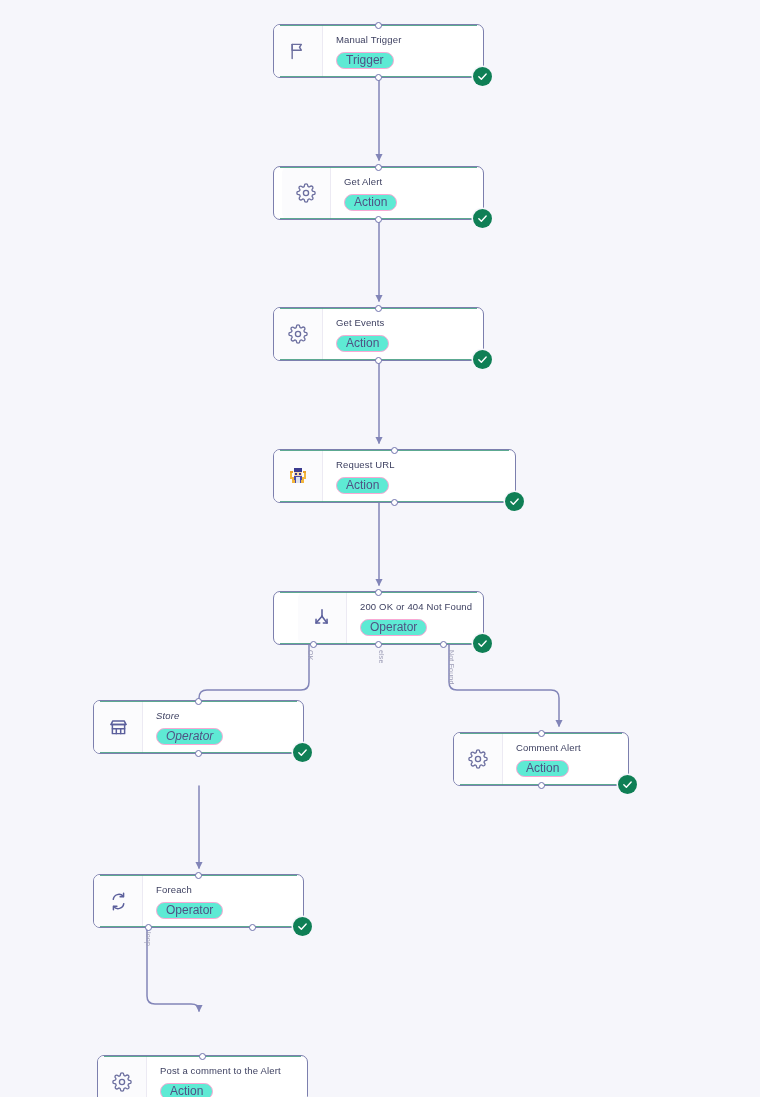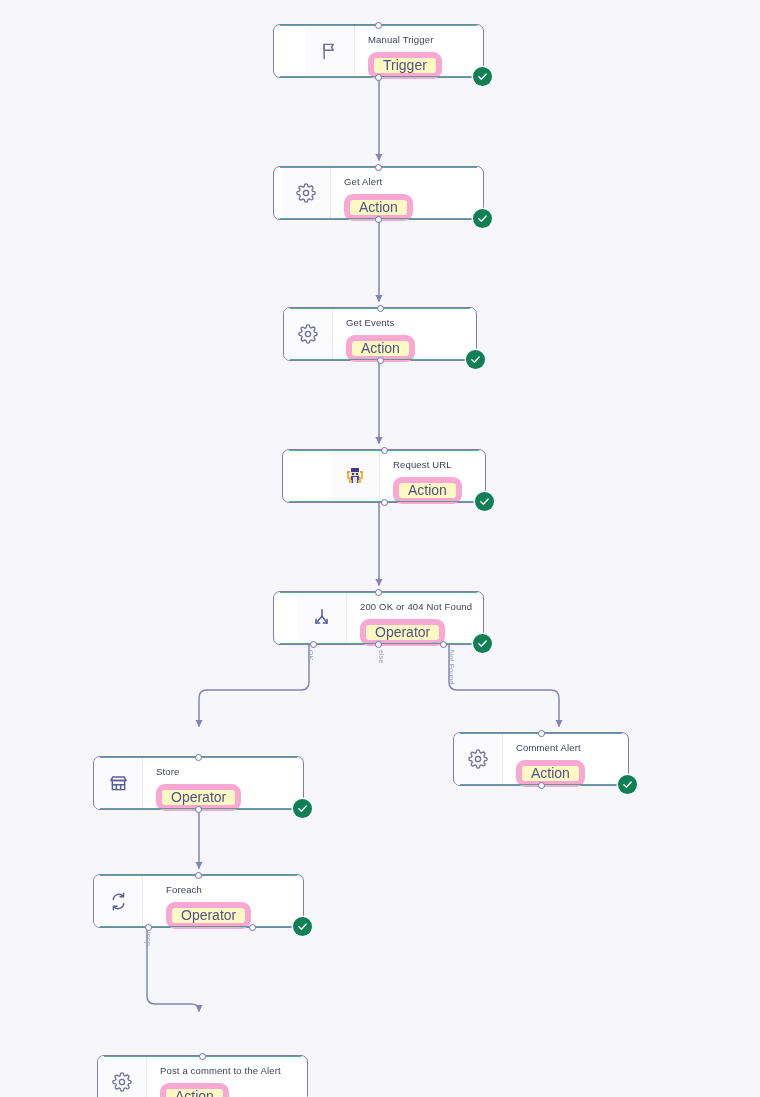--- a/index.html
+++ b/index.html
@@ -60,27 +60,27 @@
     font-size: 9.5px;
     color: #3e4161;
     line-height: 12px;
     letter-spacing: .15px;
     margin-bottom: 6px;
     white-space: nowrap;
   }
   .node-kind {
     display: inline-block;
     align-self: flex-start;
-    font-size: 14px;
+    font-size: 12px;
     color: #4f5284;
-    border: 6px solid #f9a8d4;
+    border: 1px solid #f9a8d4;
     border-radius: 9px;
     padding: 2.5px 9px 3px 9px;
     line-height: 9px;
-    background: #fef9c3;
+    background: #5eead4;
     white-space: nowrap;
   }
   
   .accent-top, .accent-bottom {
     position: absolute;
     left: 1px;
     right: 1px;
     height: 1px;
     background: #3f9a7e;
     opacity: .85;
@@ -150,21 +150,21 @@
       <path d="M 309 645 L 309 682 Q 309 690 301 690 L 207 690 Q 199 690 199 698 L 199 726" marker-end="url(#arrow)"></path>
 
       <path d="M 449 645 L 449 682 Q 449 690 457 690 L 551 690 Q 559 690 559 698 L 559 726" marker-end="url(#arrow)"></path>
 
       <path d="M 199 786 L 199 868" marker-end="url(#arrow)"></path>
 
       <path d="M 147 928 L 147 996 Q 147 1004 155 1004 L 191 1004 Q 199 1004 199 1010 L 199 1011" marker-end="url(#arrow)"></path>
     </g>
   </svg>
 
-  <div class="node rounded-accent" style="left:273px; top:24px; width:211px; height:54px;padding-left:32px;">
+  <div class="node rounded-accent" style="left:273px; top:24px; width:211px; height:54px;">
     <div class="accent-top"></div>
     <div class="accent-bottom"></div>
     <div class="node-icon">
       <svg width="20" height="20" viewBox="0 0 24 24" fill="none" stroke="#6b6e9f" stroke-width="1.7" stroke-linecap="round" stroke-linejoin="round">
         <path d="M5 21V4"></path>
         <path d="M5 4h11l-2.2 3.5L16 11H5z"></path>
       </svg>
     </div>
     <div class="node-body">
       <div class="node-title">Manual Trigger</div>
@@ -194,21 +194,21 @@
     </div>
     <div class="status-badge">
       <svg width="11" height="11" viewBox="0 0 24 24" fill="none" stroke="#ffffff" stroke-width="3" stroke-linecap="round" stroke-linejoin="round">
           <path d="M4 12.5 L9.5 18 L20 6.5"></path>
         </svg>
     </div>
     <div class="port" style="left:50%; margin-left:-3.5px; top:-3.5px;"></div>
     <div class="port" style="left:50%; margin-left:-3.5px; bottom:-3.5px;"></div>
   </div>
 
-  <div class="node rounded-accent" style="left:273px; top:307px; width:194px; height:54px;margin-left:10px;">
+  <div class="node rounded-accent" style="left:273px; top:307px; width:211px; height:54px;">
     <div class="accent-top"></div>
     <div class="accent-bottom"></div>
     <div class="node-icon">
       <svg width="20" height="20" viewBox="0 0 24 24" fill="none" stroke="#6b6e9f" stroke-width="1.6" stroke-linecap="round" stroke-linejoin="round">
         <circle cx="12" cy="12" r="3.1"></circle>
         <path d="M19.4 15a1.6 1.6 0 0 0 .33 1.76l.06.06a2 2 0 1 1-2.83 2.83l-.06-.06a1.6 1.6 0 0 0-1.76-.33 1.6 1.6 0 0 0-1 1.47V21a2 2 0 1 1-4 0v-.1A1.6 1.6 0 0 0 9.1 19.4a1.6 1.6 0 0 0-1.76.33l-.06.06a2 2 0 1 1-2.83-2.83l.06-.06A1.6 1.6 0 0 0 4.84 15a1.6 1.6 0 0 0-1.47-1H3a2 2 0 1 1 0-4h.1A1.6 1.6 0 0 0 4.6 8.9a1.6 1.6 0 0 0-.33-1.76l-.06-.06a2 2 0 1 1 2.83-2.83l.06.06A1.6 1.6 0 0 0 9 4.84h.08a1.6 1.6 0 0 0 1-1.47V3a2 2 0 1 1 4 0v.1a1.6 1.6 0 0 0 1 1.47 1.6 1.6 0 0 0 1.76-.33l.06-.06a2 2 0 1 1 2.83 2.83l-.06.06a1.6 1.6 0 0 0-.33 1.76V9c.24.6.82 1 1.47 1H21a2 2 0 1 1 0 4h-.1a1.6 1.6 0 0 0-1.5 1z"></path>
       </svg>
     </div>
     <div class="node-body">
       <div class="node-title">Get Events</div>
@@ -216,21 +216,21 @@
     </div>
     <div class="status-badge">
       <svg width="11" height="11" viewBox="0 0 24 24" fill="none" stroke="#ffffff" stroke-width="3" stroke-linecap="round" stroke-linejoin="round">
           <path d="M4 12.5 L9.5 18 L20 6.5"></path>
         </svg>
     </div>
     <div class="port" style="left:50%; margin-left:-3.5px; top:-3.5px;"></div>
     <div class="port" style="left:50%; margin-left:-3.5px; bottom:-3.5px;"></div>
   </div>
 
-  <div class="node rounded-accent" style="left:282px; top:449px; width:204px; height:54px;padding-left:48px;">
+  <div class="node rounded-accent" style="left:273px; top:449px; width:243px; height:54px;">
     <div class="accent-top"></div>
     <div class="accent-bottom"></div>
     <div class="node-icon">
       <svg width="22" height="22" viewBox="0 0 22 22" shape-rendering="crispEdges">
         <rect x="3" y="6" width="3" height="2" fill="#e8a22c"></rect>
         <rect x="16" y="6" width="3" height="2" fill="#e8a22c"></rect>
         <rect x="3" y="8" width="2" height="6" fill="#f2b63e"></rect>
         <rect x="17" y="8" width="2" height="6" fill="#f2b63e"></rect>
         <rect x="5" y="12" width="2" height="3" fill="#f2b63e"></rect>
         <rect x="15" y="12" width="2" height="3" fill="#f2b63e"></rect>
@@ -277,21 +277,21 @@
       <svg width="11" height="11" viewBox="0 0 24 24" fill="none" stroke="#ffffff" stroke-width="3" stroke-linecap="round" stroke-linejoin="round">
           <path d="M4 12.5 L9.5 18 L20 6.5"></path>
         </svg>
     </div>
     <div class="port" style="left:50%; margin-left:-3.5px; top:-3.5px;"></div>
     <div class="port" style="left:36px; bottom:-3.5px;"></div>
     <div class="port" style="left:50%; margin-left:-3.5px; bottom:-3.5px;"></div>
     <div class="port" style="right:36px; bottom:-3.5px;"></div>
   </div>
 
-  <div class="node rounded-accent" style="left:93px; top:756px; width:211px; height:54px;">
+  <div class="node rounded-accent" style="left:93px; top:700px; width:211px; height:54px;font-style:italic;">
     <div class="accent-top"></div>
     <div class="accent-bottom"></div>
     <div class="node-icon">
       <svg width="21" height="21" viewBox="0 0 24 24" fill="none" stroke="#5b5f9c" stroke-width="1.7" stroke-linecap="round" stroke-linejoin="round">
         <path d="M3.5 8.5 L5.5 4.5 L18.5 4.5 L20.5 8.5 Z"></path>
         <path d="M3.5 8.5 L20.5 8.5"></path>
         <path d="M5 8.5 L5 19 L19 19 L19 8.5"></path>
         <path d="M5 13.5 L19 13.5"></path>
         <path d="M9.5 13.5 L9.5 19"></path>
         <path d="M14.5 13.5 L14.5 19"></path>
@@ -325,21 +325,21 @@
     </div>
     <div class="status-badge">
       <svg width="11" height="11" viewBox="0 0 24 24" fill="none" stroke="#ffffff" stroke-width="3" stroke-linecap="round" stroke-linejoin="round">
           <path d="M4 12.5 L9.5 18 L20 6.5"></path>
         </svg>
     </div>
     <div class="port" style="left:50%; margin-left:-3.5px; top:-3.5px;"></div>
     <div class="port" style="left:50%; margin-left:-3.5px; bottom:-3.5px;"></div>
   </div>
 
-  <div class="node rounded-accent" style="left:93px; top:874px; width:211px; height:54px;gap:10px;">
+  <div class="node rounded-accent" style="left:93px; top:874px; width:211px; height:54px;">
     <div class="accent-top"></div>
     <div class="accent-bottom"></div>
     <div class="node-icon">
       <svg width="21" height="21" viewBox="0 0 24 24" fill="none" stroke="#5b5f9c" stroke-width="1.7" stroke-linecap="round" stroke-linejoin="round">
         <path d="M6 9.5 A6.5 6.5 0 0 1 17.5 6.3"></path>
         <path d="M18 14.5 A6.5 6.5 0 0 1 6.5 17.7"></path>
         <path d="M17.8 2.5 L17.8 6.6 L13.8 6.6"></path>
         <path d="M6.2 21.5 L6.2 17.4 L10.2 17.4"></path>
       </svg>
     </div>

